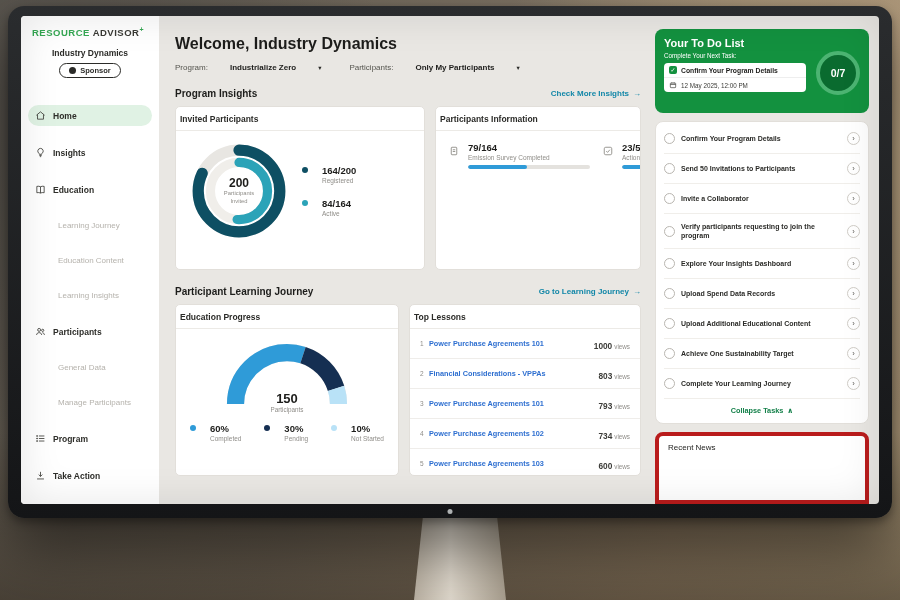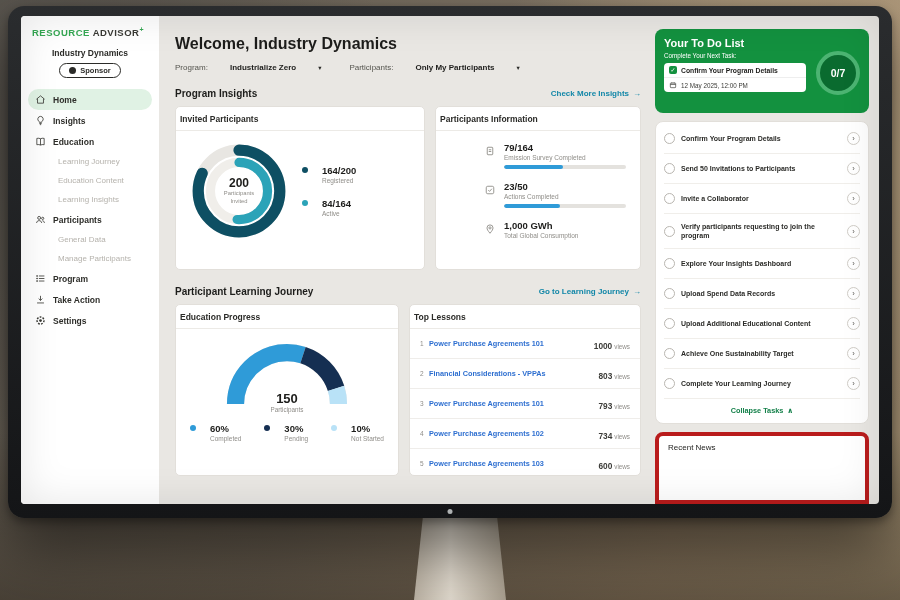--- a/index.html
+++ b/index.html
@@ -28,21 +28,21 @@
   .sidebar{width:138px;flex:none;background:#fff;display:flex;flex-direction:column;padding:10px 0 0;box-sizing:border-box;}
   .logo{padding-left:11px;font-size:9.5px;font-weight:bold;letter-spacing:.5px;white-space:nowrap;}
   .logo .lp{color:#35a853;}
   .logo .ls{color:#3a3a35;}
   .logo sup{color:#35a853;font-size:7px;}
   .org{font-size:8.5px;font-weight:bold;color:#2b2b28;text-align:center;margin-top:10px;}
   .badge{margin:5px auto 4px;border:1px solid #2b2b28;border-radius:9px;padding:2px 9px;
     display:flex;align-items:center;gap:4px;font-size:7.5px;font-weight:bold;color:#2b2b28;width:max-content;cursor:pointer;}
   .badge-ic{width:7px;height:7px;border-radius:50%;background:#2b2b28;display:inline-block;}
   .nav{margin-top:7px;}
-  .nav-item{display:flex;align-items:center;gap:7px;margin:0 7px;padding:5px 7px;border-radius:13px;
+  .nav-item{display:flex;align-items:center;gap:7px;margin:16px 7px;padding:5px 7px;border-radius:13px;
     font-size:8.5px;font-weight:bold;color:#2e2e2a;cursor:pointer;}
   .nav-item.sub{padding-left:30px;color:#b5b2ac;font-weight:normal;font-size:8px;}
   .nav-item.active{background:#e0f2e4;}
   .nav-ic{width:11px;height:11px;color:#3a3a35;display:flex;flex:none;}
   .nav-ic svg{width:11px;height:11px;}
 
   
   .main{flex:1;min-width:0;padding:12px 12px 0 16px;box-sizing:border-box;}
   .page-title{font-size:16px;font-weight:bold;color:#1d1d1b;margin:7px 0 10px;}
   .filters{display:flex;gap:28px;align-items:center;}
@@ -68,21 +68,21 @@
   .dc-val{font-size:12px;font-weight:bold;color:#1d1d1b;}
   .dc-lab{font-size:5.8px;color:#8f8d88;line-height:1.35;}
   .legend-col{display:flex;flex-direction:column;gap:14px;}
   .leg-item{display:flex;gap:14px;align-items:flex-start;}
   .dot{width:6px;height:6px;border-radius:50%;margin-top:2px;flex:none;}
   .c-dark{background:#0e4f63;} .c-teal{background:#2ba3b8;}
   .c-blue{background:#2f9bd8;} .c-navy{background:#152f52;} .c-light{background:#b9e2f7;}
   .leg-val{font-size:9.5px;font-weight:bold;color:#1d1d1b;}
   .leg-lab{font-size:6.5px;color:#8f8d88;margin-top:1px;}
 
-  .pi-rows{padding:11px 12px;display:flex;flex-direction:column;gap:12px;margin-left:36px;}
+  .pi-rows{padding:11px 12px;display:flex;flex-direction:row;gap:12px;}
   .pi-row{display:flex;gap:8px;}
   .pi-ic{width:12px;height:12px;color:#8f8d88;flex:none;margin-top:1px;}
   .pi-ic svg{width:12px;height:12px;}
   .pi-val{font-size:9.5px;font-weight:bold;color:#1d1d1b;}
   .pi-lab{font-size:6.5px;color:#8f8d88;margin-top:1px;}
   .pi-bar{margin-top:4px;width:122px;height:4px;border-radius:2px;background:#e4e2de;overflow:hidden;}
   .pi-fill{height:100%;border-radius:2px;background:#2f9bd8;}
 
   .edu-body{padding:4px 10px 0;}
   .gauge{position:relative;width:132px;height:80px;margin:2px auto 0;}

